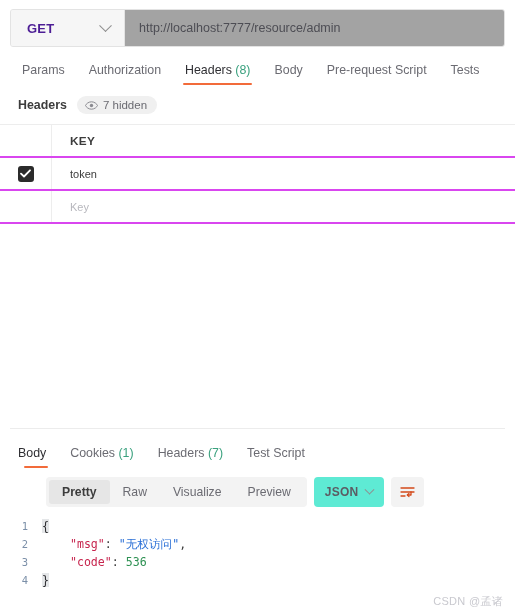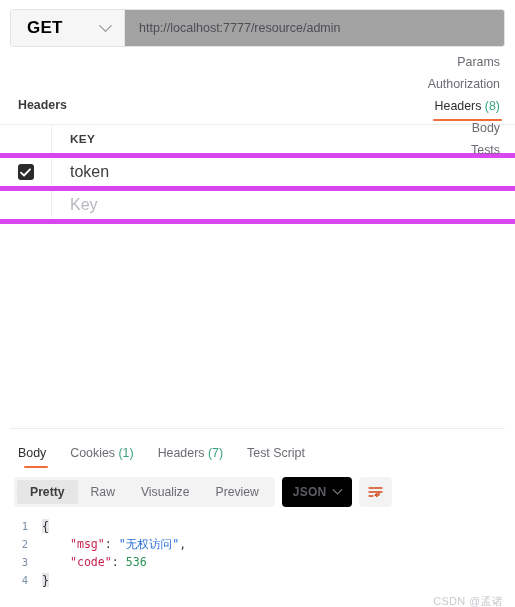--- a/index.html
+++ b/index.html
@@ -21,33 +21,33 @@
     border-radius: 3px;
     background: #f6f6f6;
     overflow: hidden;
   }
   .method-select {
     display: flex; align-items: center; justify-content: space-between;
     width: 114px; padding: 0 14px 0 16px;
     border-right: 1px solid #e3e3e3;
     background: #f6f6f6;
   }
-  .method-label { font-size: 17px; font-weight: 700; color: #000000; letter-spacing: .2px; }
+  .method-label { font-size: 13px; font-weight: 700; color: #4c1d95; letter-spacing: .2px; }
   .chev { display:block; width: 9px; height: 9px; border-right: 1.4px solid #8f8f8f; border-bottom: 1.4px solid #8f8f8f; transform: rotate(45deg) translate(-2px,-2px); }
   .url-input {
     flex: 1; display: flex; align-items: center;
     padding: 0 14px; background: #a3a3a3;
     font-size: 12.5px; color: #4d4d54;
   }
 
   
   .req-tabs {
     display: flex; align-items: flex-end;
-    padding: 0 3px; margin-top: 8px;
-    height: 30px; gap: 0; flex-direction: column;
+    padding: 0 18px; margin-top: 8px;
+    height: 30px; gap: 0;
   }
   .rtab {
     position: relative; padding: 0 12px 8px 12px;
     font-size: 12.4px; color: #6b6b72; white-space: nowrap;
   }
   .rtab:first-child { padding-left: 4px; }
   .rtab.active { color: #2f2f33; }
   .rtab .cnt { color: #3aa17e; }
   .rtab.active .cnt { color: #3aa17e; }
   .rtab.active::after {
@@ -61,54 +61,54 @@
   .hidden-pill {
     display: inline-flex; align-items: center; gap: 5px;
     background: #f0f0f0; border-radius: 11px;
     padding: 3px 10px 3px 8px;
   }
   .hidden-pill .lbl { font-size: 11.5px; color: #6b6b72; }
   .eye { display:block; }
 
   
   .tbl { margin-top: 5px; border-top: 1px solid #ededed; }
-  .trow { display: flex; height: 33px; border-bottom: 5px solid #d946ef; align-items: flex-end; }
+  .trow { display: flex; height: 33px; border-bottom: 2px solid #d946ef; align-items: flex-end; }
   .tcell-chk { width: 52px; flex: 0 0 52px; height: 100%; display:flex; align-items:center; justify-content:center; border-right: 1px solid #ededed; }
-  .tcell-key { flex: 1; height: 100%; display: flex; align-items: center; padding-left: 18px; font-size: 16px; }
+  .tcell-key { flex: 1; height: 100%; display: flex; align-items: center; padding-left: 18px; font-size: 11px; }
   .hdr-row .tcell-key { font-weight: 700; color: #3c3c3c; letter-spacing: .3px; font-size: 11.8px; }
   .val-key { color: #3c3c3c; }
   .ph-key { color: #b7b7bd; }
   .chkbox {
     width: 16px; height: 16px; border-radius: 3px;
     background: #2b2b2b; display: flex; align-items: center; justify-content: center;
   }
   .chkbox svg { display: block; }
 
   
   .spacer { height: 204px; background: #fff; }
 
   
   .pane-div { height: 1px; background: #ececec; margin: 0 10px; }
 
   
   .res-tabs { display: flex; align-items: flex-end; padding: 0 14px; height: 30px; margin-top: 9px; }
   .res-tabs .rtab { padding-bottom: 8px; }
 
   
-  .res-toolbar { display: flex; align-items: center; padding: 0 14px; margin-top: 9px; gap: 7px; }
+  .res-toolbar { display: flex; align-items: center; padding: 0 14px; margin-top: 9px; gap: 7px; margin-left: 32px; }
   .seg {
     display: flex; align-items: center;
     background: #f3f3f3; border-radius: 4px; height: 30px; padding: 3px;
   }
   .seg-item { padding: 0 13px; height: 24px; display: flex; align-items: center;
     font-size: 12.2px; color: #6b6b72; border-radius: 3px; }
   .seg-item.active { background: #e6e6e6; color: #3c3c3c; font-weight: 600; }
   .fmt-select {
     display: flex; align-items: center; gap: 8px;
-    background: #000000; border-radius: 4px; height: 30px; padding: 0 11px; text-align: center;
+    background: #5eead4; border-radius: 4px; height: 30px; padding: 0 11px; text-align: center;
   }
   .fmt-label { font-size: 12px; font-weight: 700; color: #5c5c63; letter-spacing: .2px; }
   .chev-sm { display:block; width: 7px; height: 7px; border-right: 1.3px solid #8f8f8f; border-bottom: 1.3px solid #8f8f8f; transform: rotate(45deg) translate(-2px,-2px); }
   .wrap-btn {
     width: 33px; height: 30px; background: #f3f3f3; border-radius: 4px;
     display: flex; align-items: center; justify-content: center;
   }
 
   
   .code { margin-top: 10px; padding-left: 14px; font-family: "DejaVu Sans Mono", monospace; }
@@ -148,26 +148,36 @@
       <span>Authorization</span>
     </div>
     <div class="rtab active">
       <span>Headers</span>
       <span class="cnt">(8)</span>
     </div>
     <div class="rtab">
       <span>Body</span>
     </div>
     <div class="rtab">
+      <span>Pre-request Script</span>
+    </div>
+    <div class="rtab">
       <span>Tests</span>
     </div>
   </div>
 
   <div class="sub-row">
     <span class="sub-title">Headers</span>
+    <span class="hidden-pill">
+      <svg class="eye" width="13" height="9" viewBox="0 0 13 9">
+        <path d="M6.5 0.8C3.4 0.8 1.1 3 0.5 4.5c0.6 1.5 2.9 3.7 6 3.7s5.4-2.2 6-3.7C11.9 3 9.6 0.8 6.5 0.8z" fill="none" stroke="#8a8a90" stroke-width="1"></path>
+        <circle cx="6.5" cy="4.5" r="1.7" fill="#8a8a90"></circle>
+      </svg>
+      <span class="lbl">7 hidden</span>
+    </span>
   </div>
 
   <div class="tbl">
     <div class="trow hdr-row">
       <div class="tcell-chk"></div>
       <div class="tcell-key">KEY</div>
     </div>
     <div class="trow">
       <div class="tcell-chk">
         <span class="chkbox">

